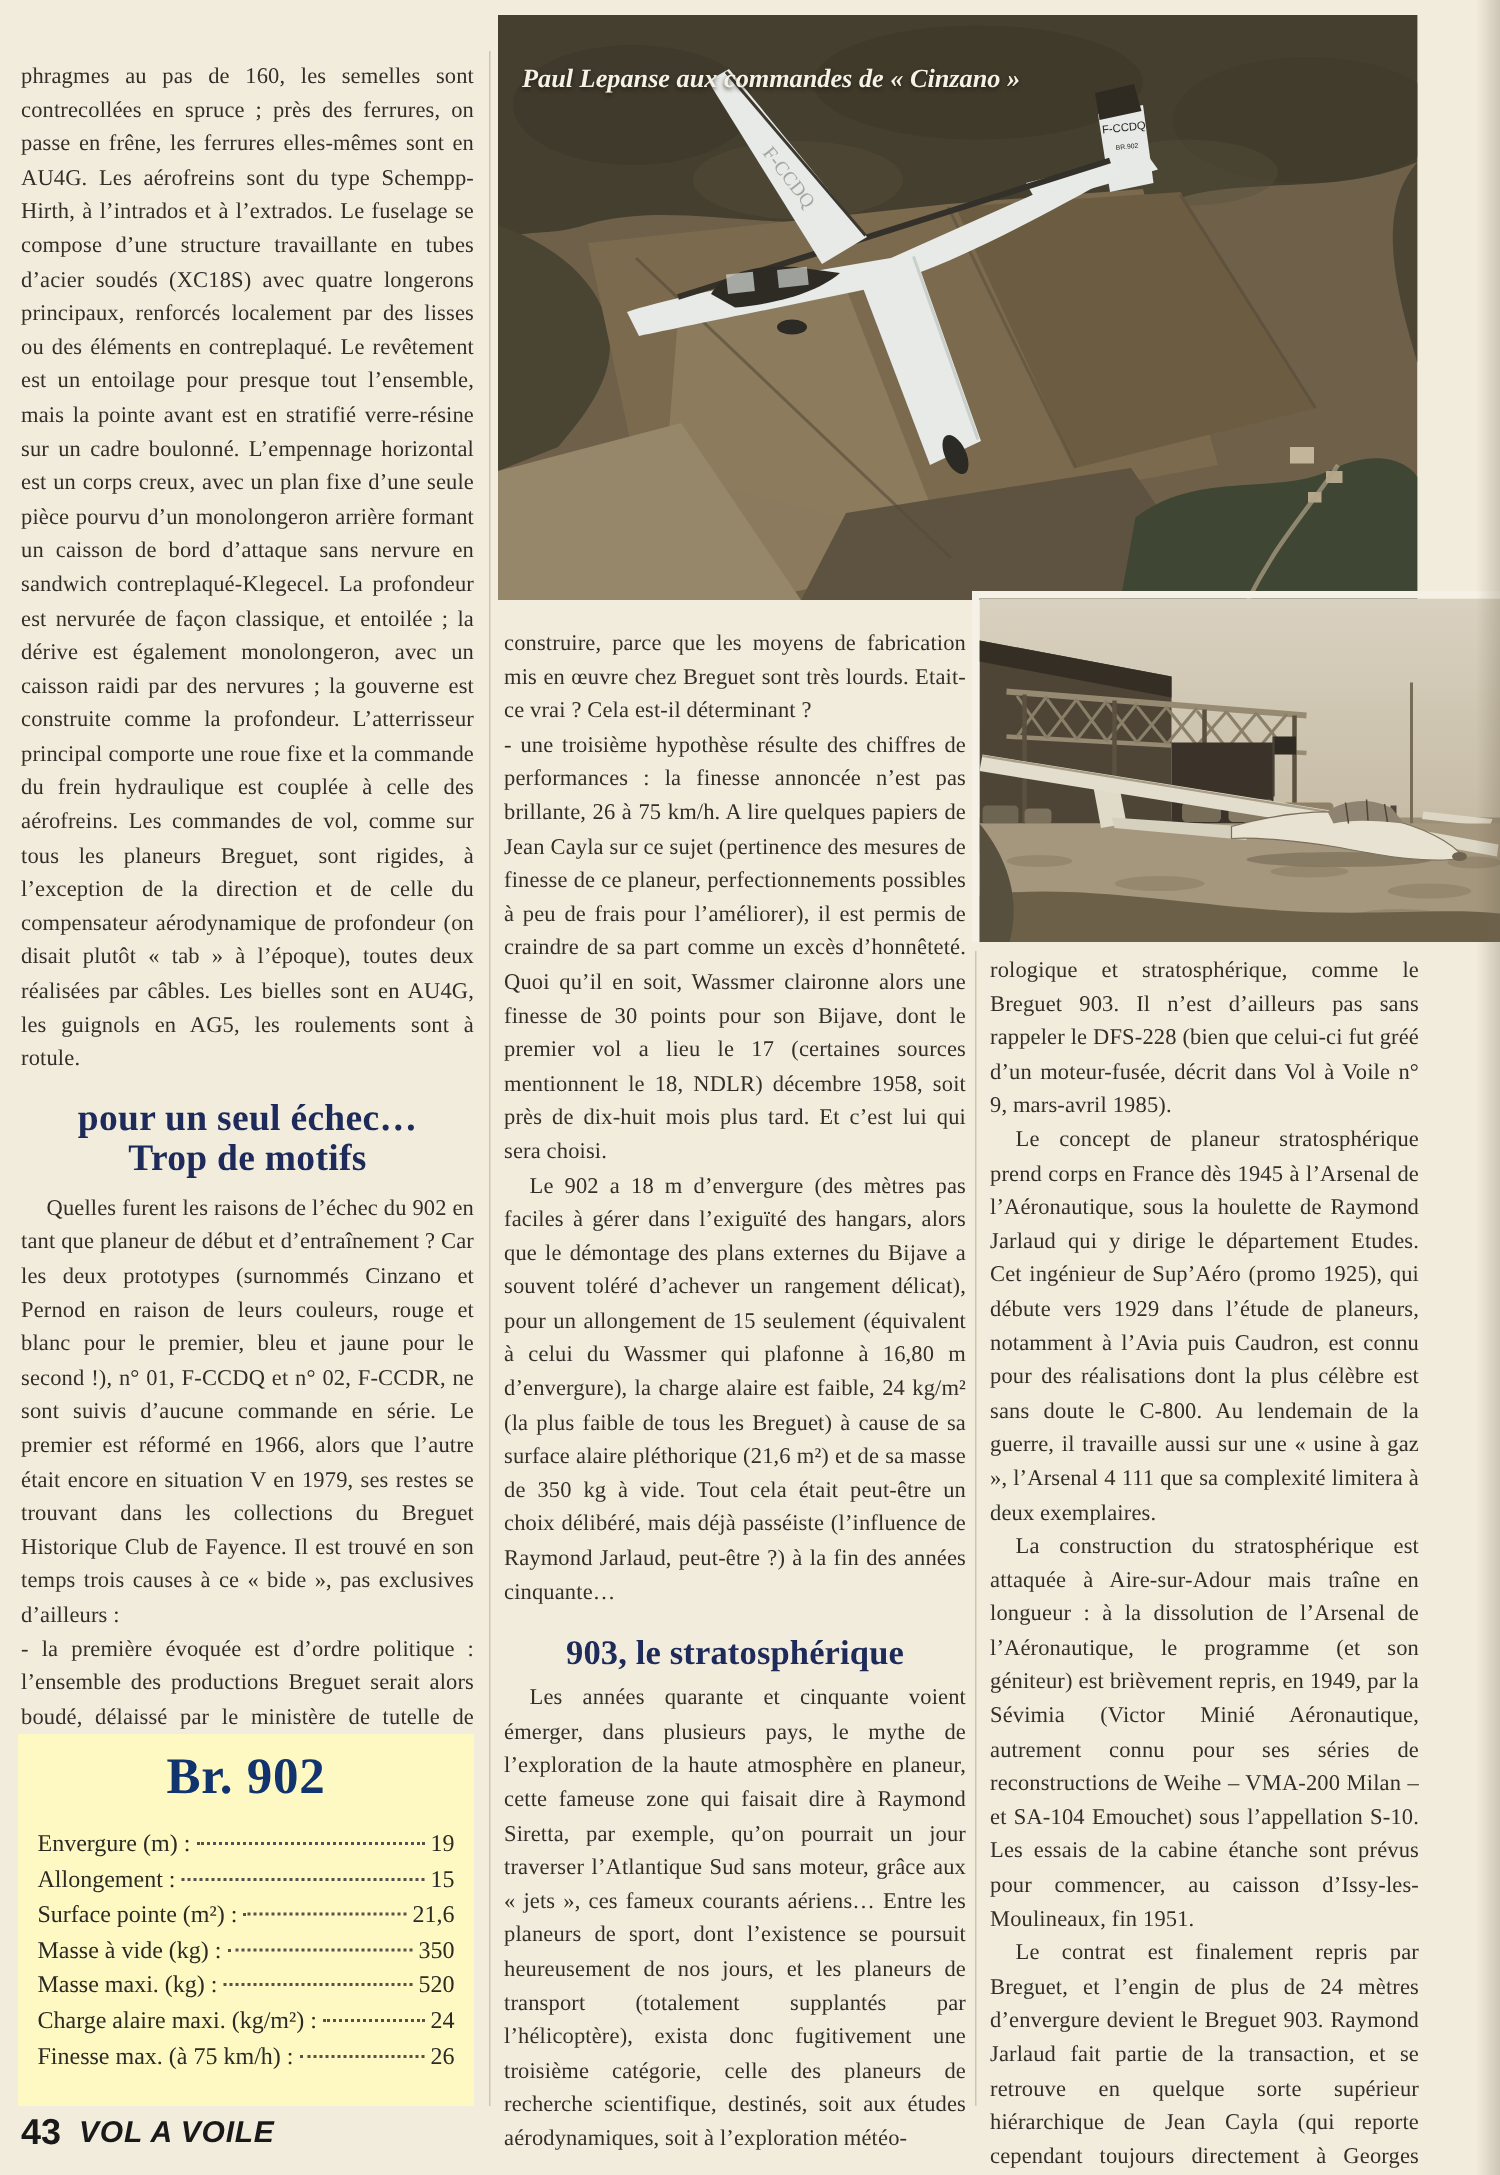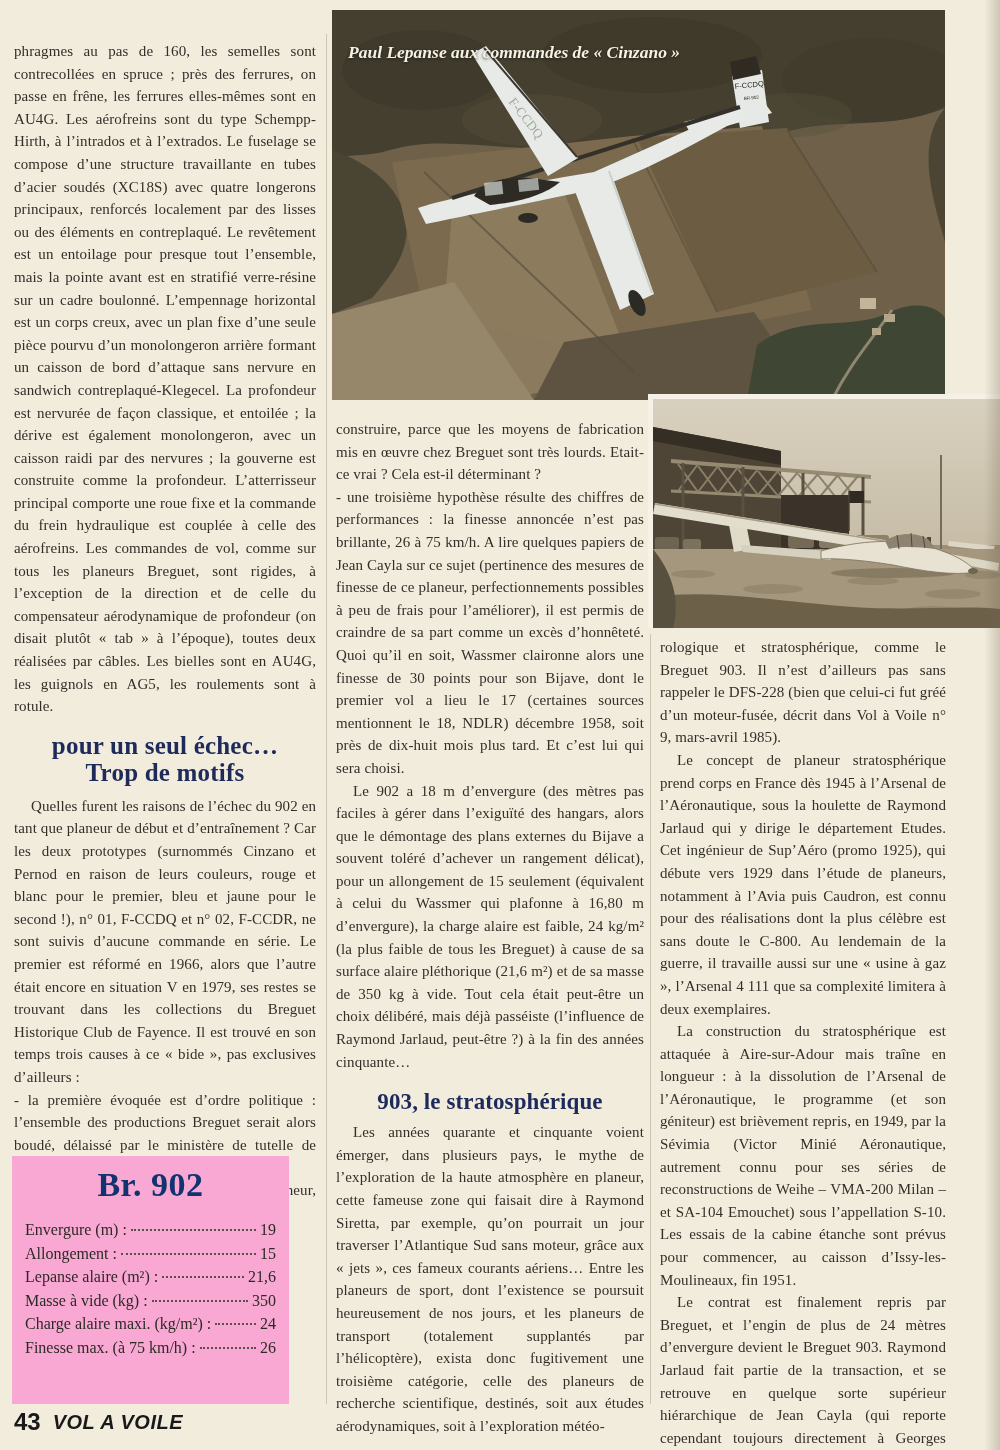--- a/index.html
+++ b/index.html
@@ -17,21 +17,21 @@
   .rule{position:absolute;width:1px;background:#cdc5b0;}
   
   .photo1{position:absolute;left:332px;top:10px;width:613px;height:390px;box-shadow:0 0 0 1px #8d8color;}
   .photo1 svg{display:block;}
   .caption{position:absolute;left:16px;top:8px;font-style:italic;font-weight:bold;
            font-size:17.5px;color:#f4f1e6;text-shadow:0 1px 3px rgba(30,25,15,.8);margin-top:24px;}
   .photo2{position:absolute;left:648px;top:394px;width:352px;height:234px;box-sizing:border-box;
           border-left:5px solid #f6f1e6;border-top:5px solid #f6f1e6;}
   .photo2 svg{display:block;}
   
-  .specbox{position:absolute;left:12px;top:1156px;width:277px;height:248px;background:#f9a8d4;
+  .specbox{position:absolute;left:12px;top:1156px;width:304px;height:248px;background:#fef9c3;
            box-sizing:border-box;padding:6px 13px 0 13px;}
   .spec-title{text-align:center;color:#11336e;font-size:34px;font-weight:bold;
               margin:4px 0 14px 0;letter-spacing:.5px;}
   .spec-row{display:flex;align-items:baseline;font-size:16px;line-height:23.6px;color:#2c2a25;}
   .spec-dots{flex:1;margin:0 4px;border-bottom:2px dotted #57534a;transform:translateY(-4px);min-width:4px;}
   
   .footer{position:absolute;left:14px;top:1408px;font-family:"Liberation Sans",sans-serif;
           color:#191919;display:flex;align-items:center;gap:12px;}
   .page-num{font-weight:bold;font-size:24px;}
   .mag-name{font-weight:bold;font-style:italic;font-size:20px;letter-spacing:.5px;}
@@ -222,28 +222,33 @@
       <span>Envergure (m) :</span>
       <span class="spec-dots"></span>
       <span>19</span>
     </div>
     <div class="spec-row">
       <span>Allongement :</span>
       <span class="spec-dots"></span>
       <span>15</span>
     </div>
     <div class="spec-row">
-      <span>Lepanse alaire (m²) :</span>
+      <span>Surface pointe (m²) :</span>
       <span class="spec-dots"></span>
       <span>21,6</span>
     </div>
     <div class="spec-row">
       <span>Masse à vide (kg) :</span>
       <span class="spec-dots"></span>
       <span>350</span>
+    </div>
+    <div class="spec-row">
+      <span>Masse maxi. (kg) :</span>
+      <span class="spec-dots"></span>
+      <span>520</span>
     </div>
     <div class="spec-row">
       <span>Charge alaire maxi. (kg/m²) :</span>
       <span class="spec-dots"></span>
       <span>24</span>
     </div>
     <div class="spec-row">
       <span>Finesse max. (à 75 km/h) :</span>
       <span class="spec-dots"></span>
       <span>26</span>

